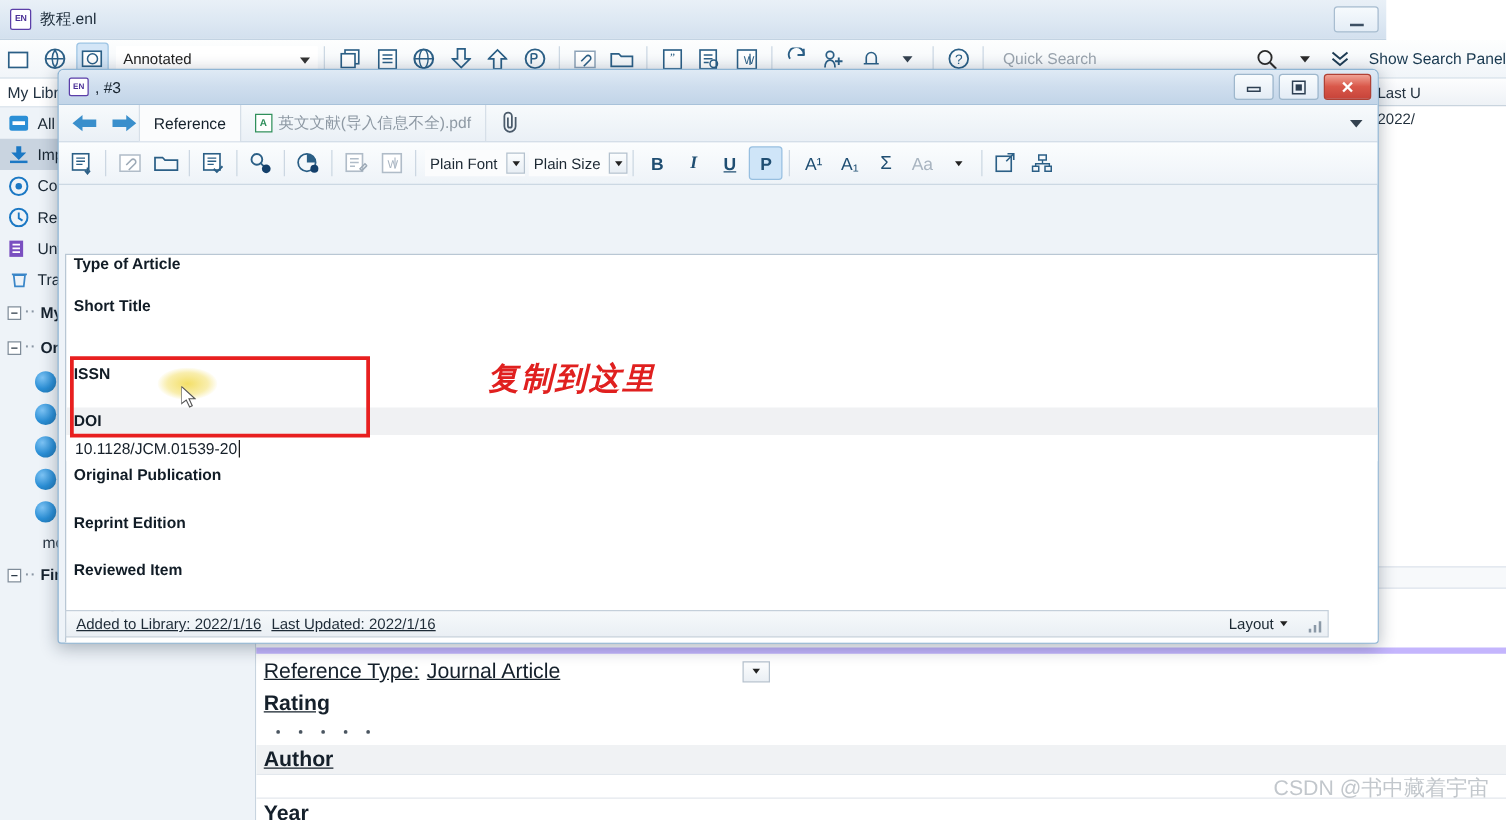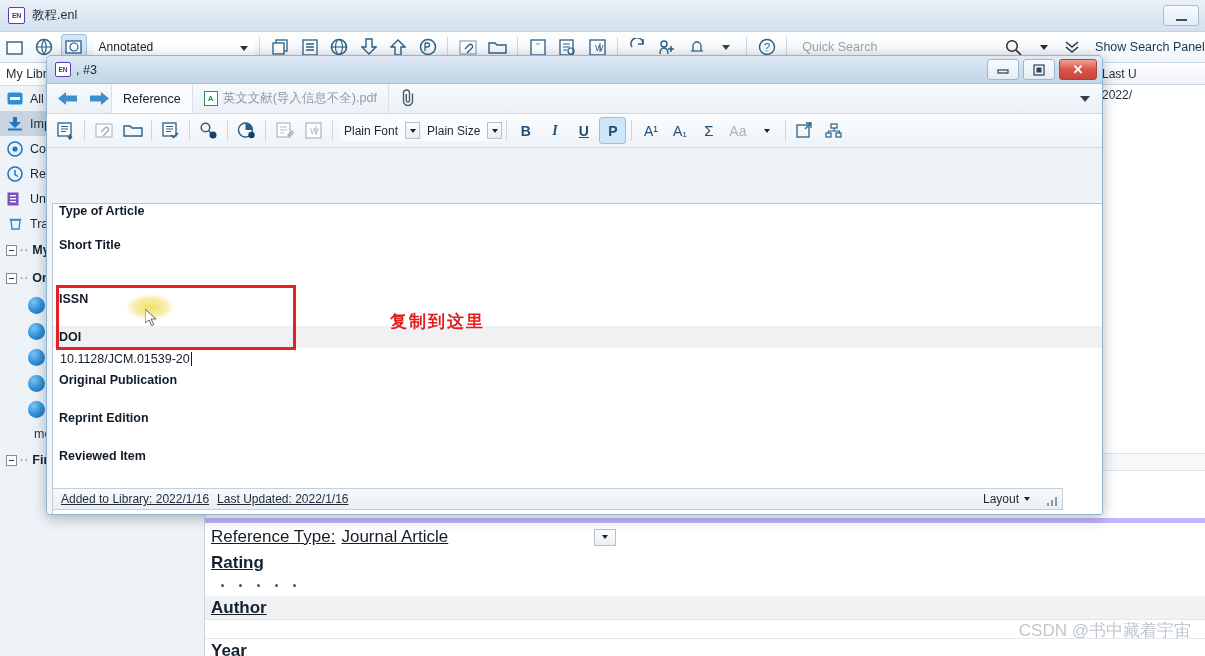--- a/index.html
+++ b/index.html
@@ -11,21 +11,21 @@
     background: #ffffff;
   }
   #app {
     position: relative;
     width: 1205px; height: 656px;
     background: #ffffff;
   }
 
   
   .main-titlebar {
-    position: absolute; left: 0; top: 0; width: 1205px; height: 32px;
+    position: absolute; left: 0; top: 0; width: 1109px; height: 32px;
     background: linear-gradient(180deg,#e9f0f7 0%, #dde8f3 55%, #d3e0ee 100%);
     border-bottom: 1px solid #c3d3e2;
     display: flex; align-items: center;
   }
   .en-logo {
     width: 17px; height: 17px; margin-left: 8px; margin-right: 7px;
     background: #ffffff; border: 1px solid #5b3fa8; border-radius: 2px;
     color: #4a2f96; font-size: 7px; font-weight: bold;
     display: flex; align-items: center; justify-content: center;
     letter-spacing: -0.3px; position: relative;
@@ -295,22 +295,22 @@
   }
 
   
   .red-box {
     position: absolute; left: 56px; top: 285px; width: 240px; height: 65px;
     border: 3px solid #e81f1f; pointer-events: none;
   }
   .annot-text {
     position: absolute; left: 390px; top: 286px;
     font-family: "Liberation Serif", serif;
-    font-size: 17px; font-weight: bold;
-    color: #e0201f; letter-spacing: 2px; margin-top: 24px;
+    font-size: 25px; font-style: italic; font-weight: bold;
+    color: #e0201f; letter-spacing: 2px;
   }
   .cursor-glow {
     position: absolute; left: 126px; top: 294px; width: 48px; height: 26px;
     background: radial-gradient(ellipse at center, rgba(240,214,60,0.78) 0%, rgba(240,214,60,0.42) 48%, rgba(240,214,60,0) 72%);
     border-radius: 50%; pointer-events: none;
   }
   .mouse-cursor {
     position: absolute; left: 145px; top: 309px; width: 12px; height: 18px;
   }
   .watermark {

